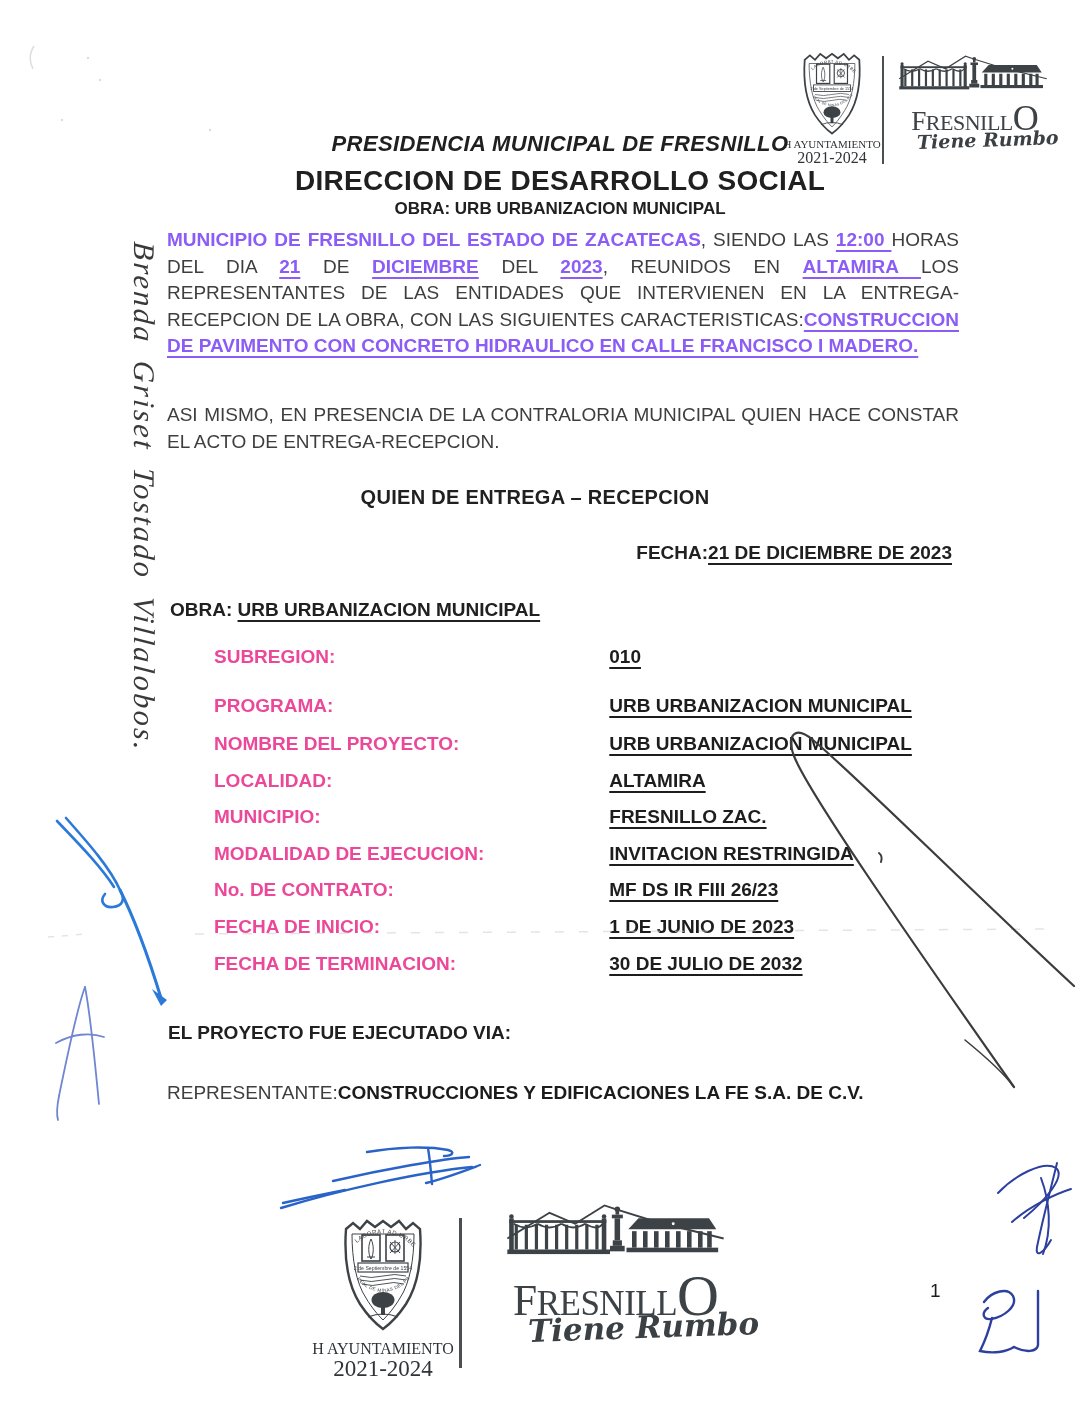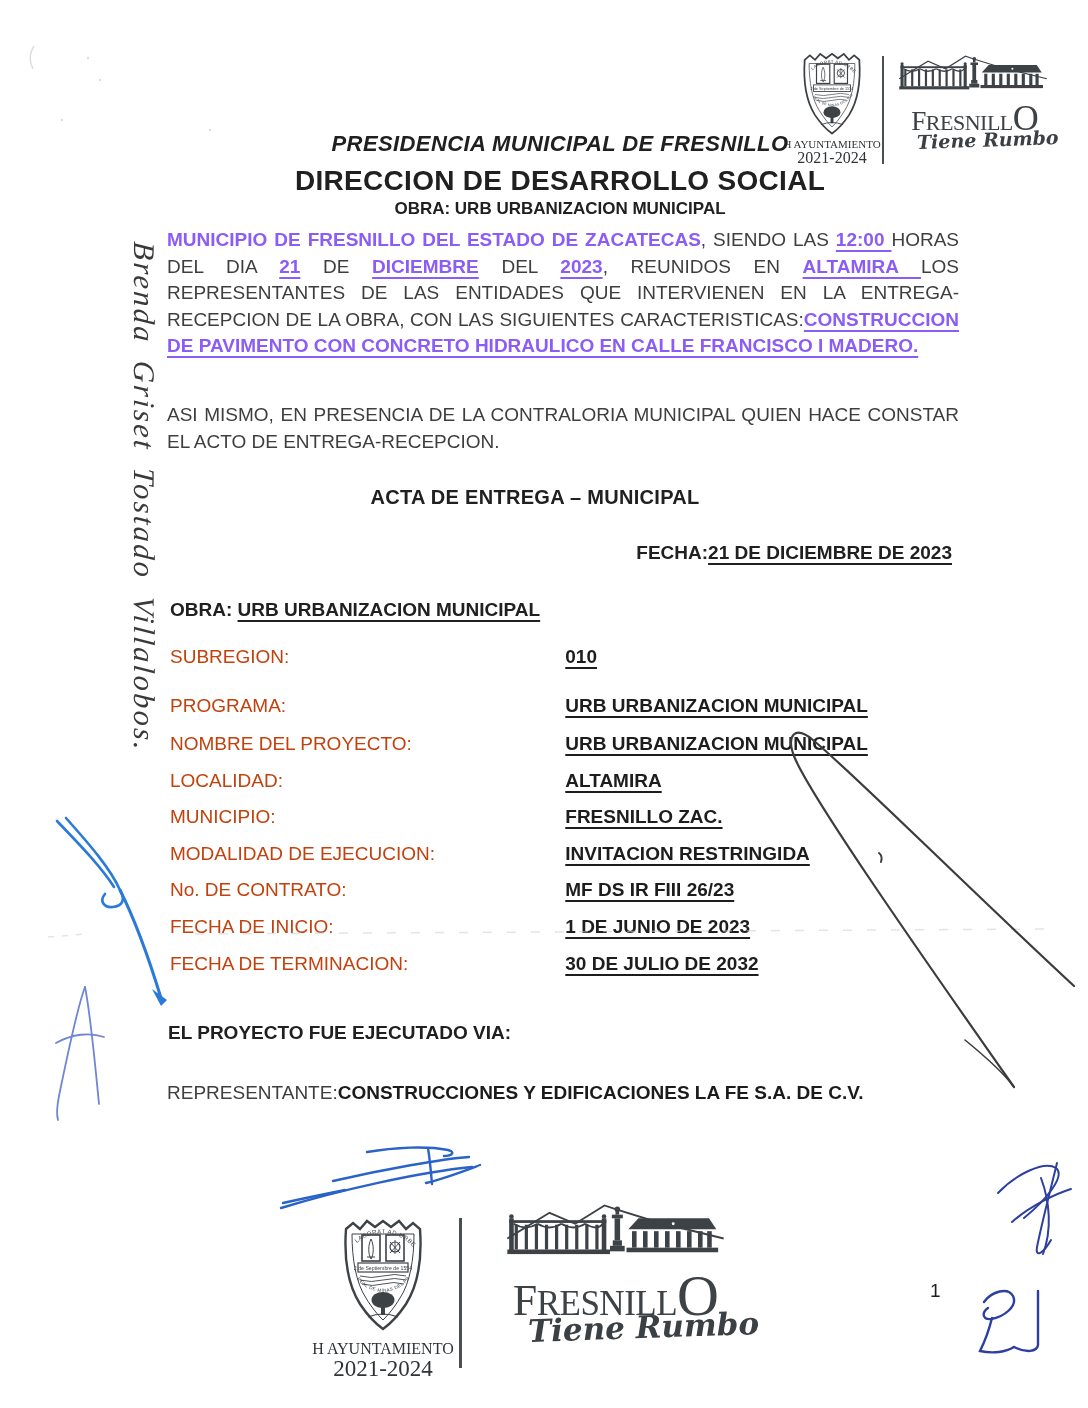--- a/index.html
+++ b/index.html
@@ -13,21 +13,21 @@
   .doc-title{top:131px;font-size:22px;font-weight:bold;font-style:italic;letter-spacing:.4px;}
   .doc-subtitle{top:165px;font-size:28px;font-weight:bold;letter-spacing:.3px;}
   .doc-obraline{top:199px;font-size:17px;font-weight:bold;}
   .para{left:167px;width:792px;font-size:19px;line-height:26.6px;text-align:justify;}
   .intro{top:227px;}
   .p2{top:402px;color:#3e3e3e;}
   .acta{left:170px;width:730px;top:486px;font-size:20px;font-weight:bold;text-align:center;letter-spacing:.3px;}
   .fecha{top:542px;left:560px;width:392px;text-align:right;font-size:19px;font-weight:bold;}
   .obra-row{top:599px;left:170px;font-size:19px;font-weight:bold;}
   .frow{left:170px;width:790px;font-size:19px;}
-  .flabel{display:inline-block;width:390px;font-weight:normal;color:#c2410c;}
+  .flabel{display:inline-block;width:390px;font-weight:bold;color:#ec4899;margin-left:44px;}
   .fvalue{font-weight:bold;color:#1d1d1d;text-decoration:underline;text-decoration-thickness:2px;text-underline-offset:4px;}
   .exec-title{top:1022px;left:168px;font-size:19px;font-weight:bold;}
   .exec-row{left:167px;font-size:19px;}
   .exec-label{color:#3e3e3e;}
   .exec-value{font-weight:bold;color:#1b1b1b;}
   .pagenum{left:930px;top:1280px;font-size:19px;color:#1d1d1d;}
   .ayto{text-align:center;color:#2f3438;font-family:"Liberation Serif",serif;line-height:1.05;}
   .divider{background:#4a4f52;}
   .wordmark{font-family:"Liberation Serif",serif;color:#3d4246;white-space:nowrap;}
   .wm-main{display:inline-block;letter-spacing:-.5px;}
@@ -132,21 +132,21 @@
   <div class="abs tagline" style="left:917px;top:131px;font-size:19px">Tiene Rumbo</div>
 
   <div class="abs head-wrap doc-title">PRESIDENCIA MUNICIPAL DE FRESNILLO</div>
   <div class="abs head-wrap doc-subtitle">DIRECCION DE DESARROLLO SOCIAL</div>
   <div class="abs head-wrap doc-obraline">OBRA: URB URBANIZACION MUNICIPAL</div>
 
   <div class="abs para intro"><span class="b">MUNICIPIO DE FRESNILLO DEL ESTADO DE ZACATECAS</span><span class="reg">, SIENDO LAS </span><span class="b u">12:00 </span><span class="reg">HORAS DEL DIA </span><span class="b u">21</span><span class="reg"> DE </span><span class="b u">DICIEMBRE</span><span class="reg"> DEL </span><span class="b u">2023</span><span class="reg">, REUNIDOS EN </span><span class="b u">ALTAMIRA </span><span class="reg">LOS REPRESENTANTES DE LAS ENTIDADES QUE INTERVIENEN EN LA ENTREGA-RECEPCION DE LA OBRA, CON LAS SIGUIENTES CARACTERISTICAS:</span><span class="b u">CONSTRUCCION DE PAVIMENTO CON CONCRETO HIDRAULICO EN CALLE FRANCISCO I MADERO.</span></div>
 
   <div class="abs para p2">ASI MISMO, EN PRESENCIA DE LA CONTRALORIA MUNICIPAL QUIEN HACE CONSTAR EL ACTO DE ENTREGA-RECEPCION.</div>
 
-  <div class="abs acta">ACTA DE ENTREGA – MUNICIPAL</div>
+  <div class="abs acta">QUIEN DE ENTREGA – RECEPCION</div>
 
   <div class="abs fecha"><span>FECHA:</span><span class="u">21 DE DICIEMBRE DE 2023</span></div>
 
   <div class="abs obra-row"><span>OBRA: </span><span class="u">URB URBANIZACION MUNICIPAL</span></div>
 
   <div class="abs frow" style="top:646px">
     <span class="flabel">SUBREGION:</span>
     <span class="fvalue">010</span>
   </div>
   <div class="abs frow" style="top:695px">

